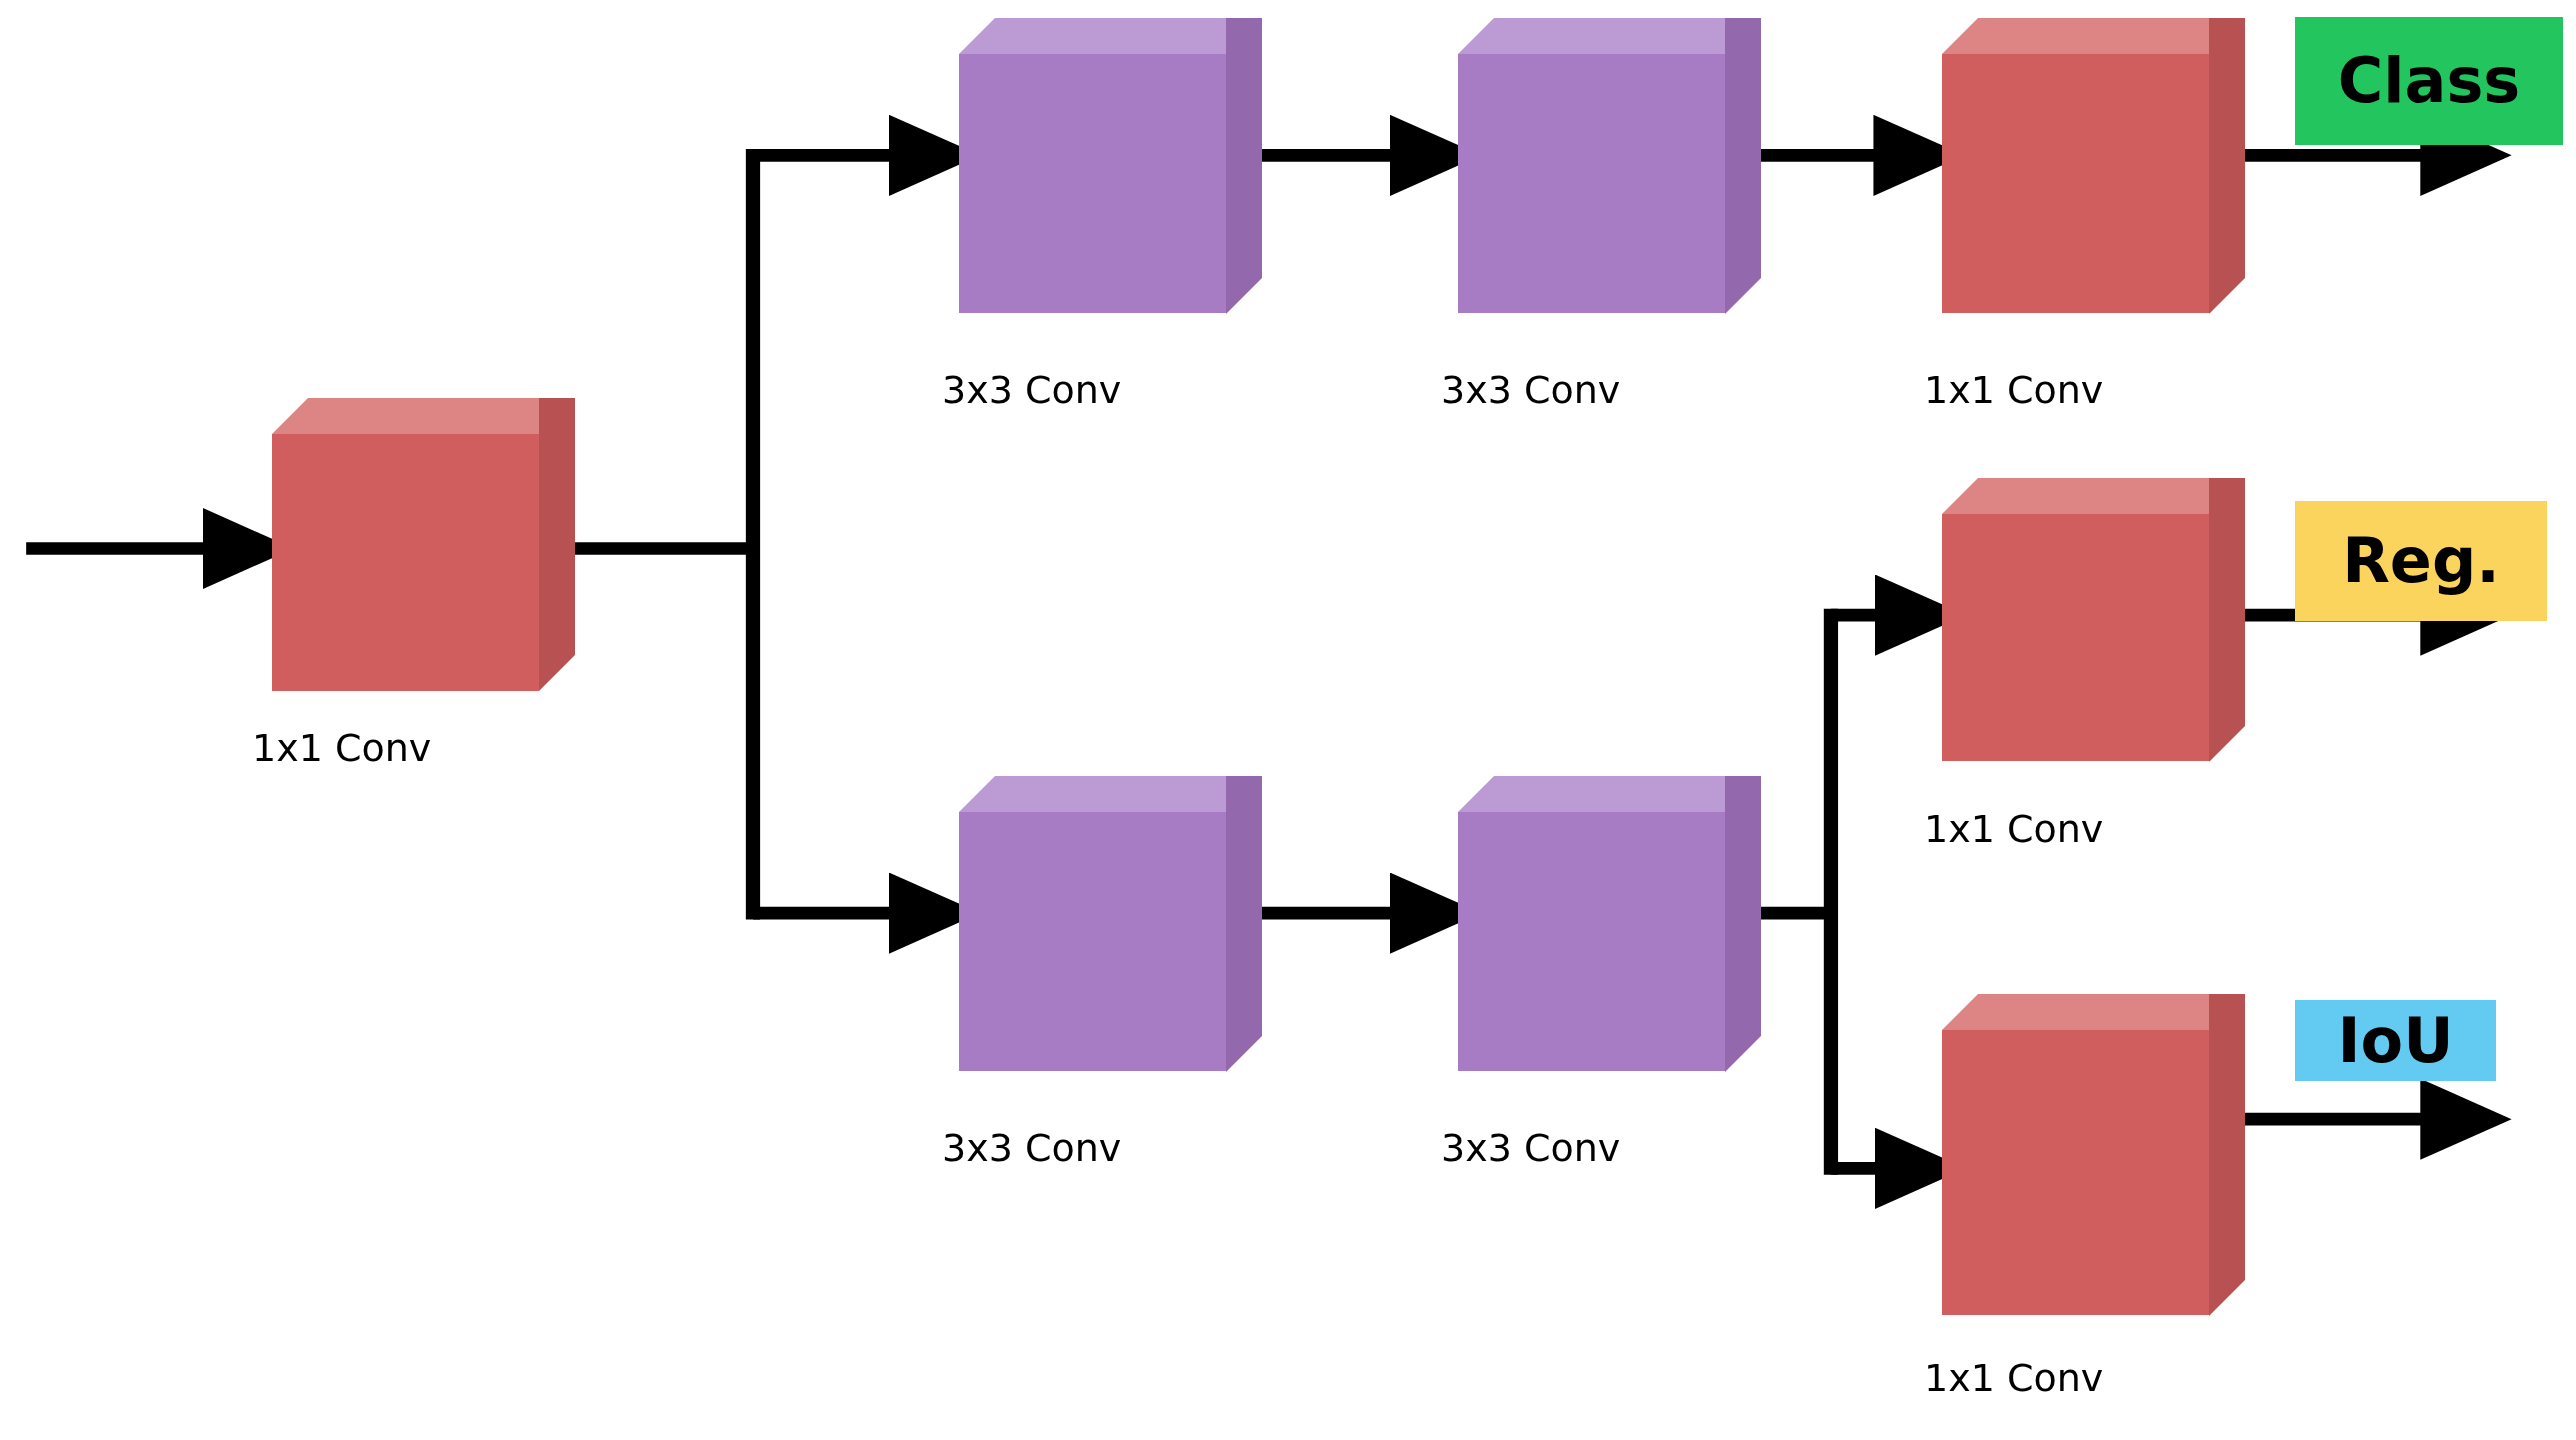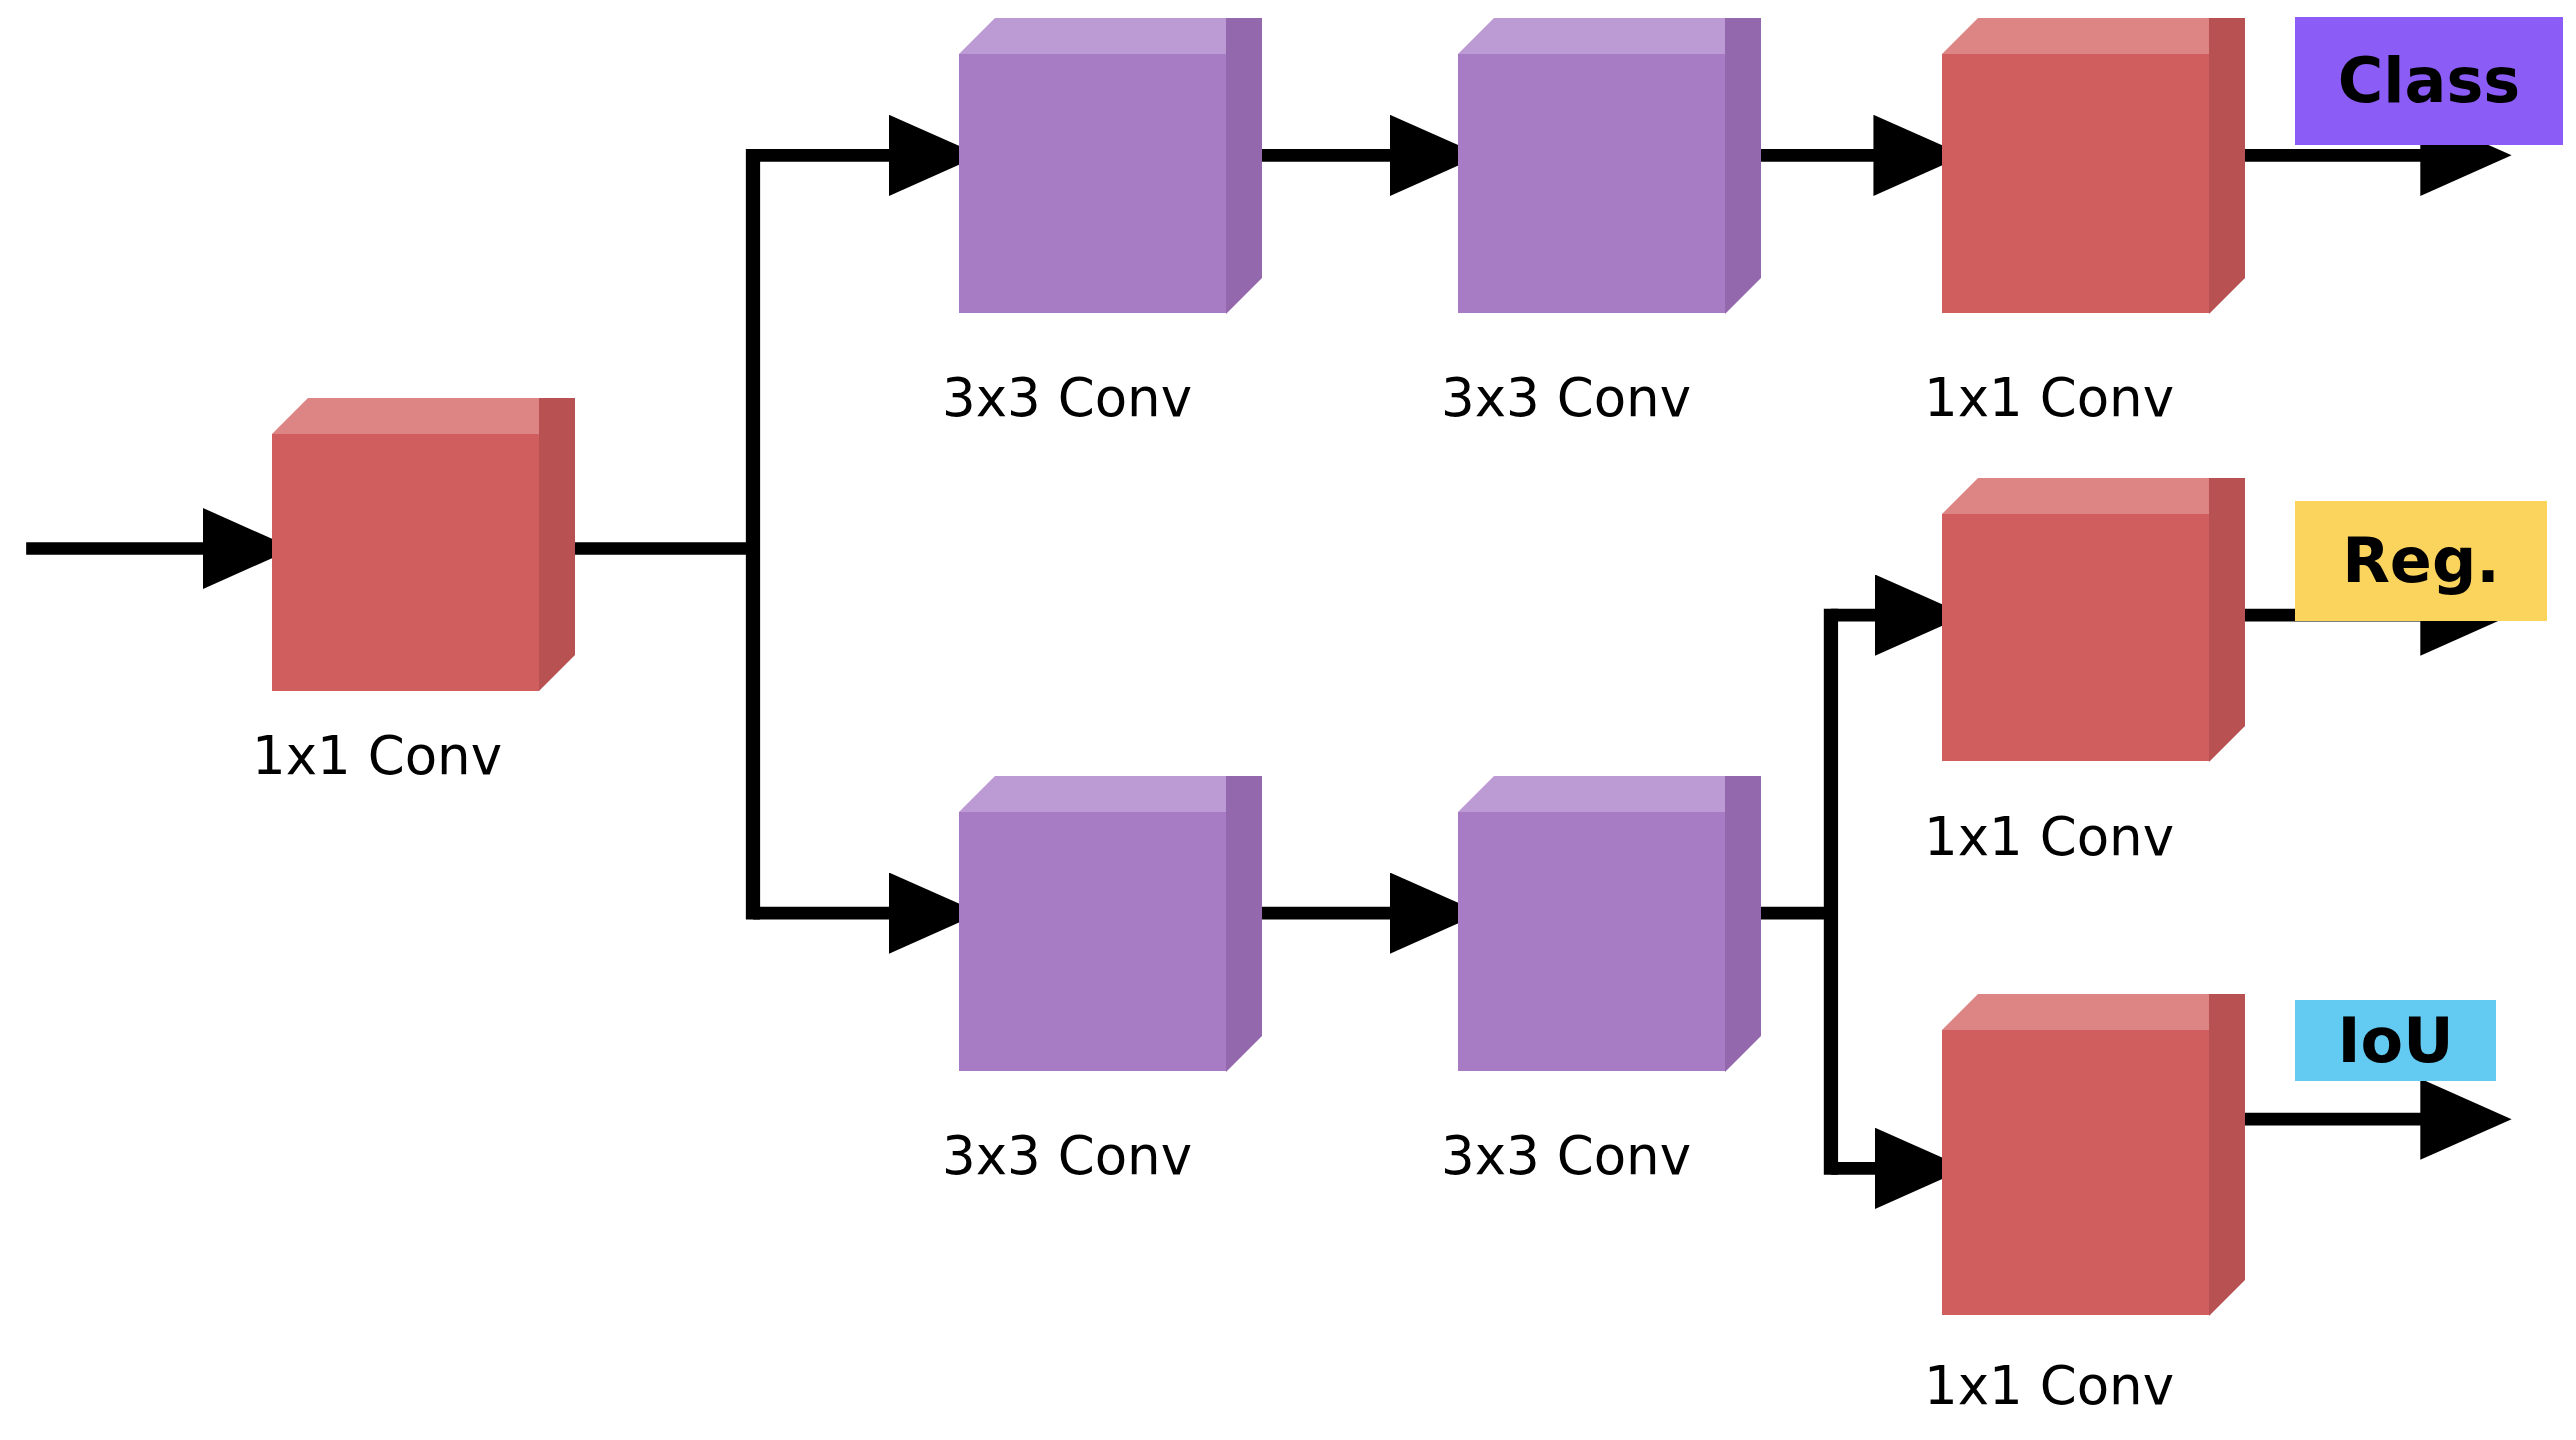--- a/index.html
+++ b/index.html
@@ -11,21 +11,21 @@
     font-family:"DejaVu Sans", sans-serif;
   }
   #wires{position:absolute;left:0;top:0;width:2576px;height:1441px;}
   .box{position:absolute;}
   .box .face{position:absolute;left:0;top:0;width:100%;height:100%;}
   .box .top{position:absolute;}
   .box .side{position:absolute;}
   .lbl{
     position:absolute;
     color:#000000;
-    font-size:53px;
+    font-size:38px;
     line-height:1;
     white-space:nowrap;
     font-family:"DejaVu Sans", sans-serif;
   }
   .badge{
     position:absolute;
     display:flex;
     align-items:center;
     justify-content:center;
     color:#000000;
@@ -134,21 +134,21 @@
 
   <div class="box" style="left:1942px;top:1030px;width:267px;height:285px;">
     <div class="top" style="left:0;top:-36px;width:267px;height:36px;background:#dd8484;
                 clip-path:polygon(36px 0, 100% 0, 100% 100%, 0 100%);"></div>
     <div class="side" style="left:267px;top:-36px;width:36px;height:322px;background:#b85252;
                 clip-path:polygon(0 0, 100% 0, 100% calc(100% - 36px), 0 100%);"></div>
     <div class="face" style="background:#d05e5e;"></div>
   </div>
   <div class="lbl" style="left:1924px;top:1359px;">1x1 Conv</div>
 
-  <div class="badge" style="left:2295px;top:17.4px;width:268px;height:128px;background:#8b5cf6;">
+  <div class="badge" style="left:2295px;top:17.4px;width:268px;height:128px;background:#22c55e;">
     <span>Class</span>
   </div>
 
   <div class="badge" style="left:2295px;top:501px;width:252px;height:120px;background:#fbd45e;">
     <span>Reg.</span>
   </div>
 
   <div class="badge" style="left:2295px;top:1000px;width:201px;height:81px;background:#63cbf2;">
     <span>IoU</span>
   </div>

